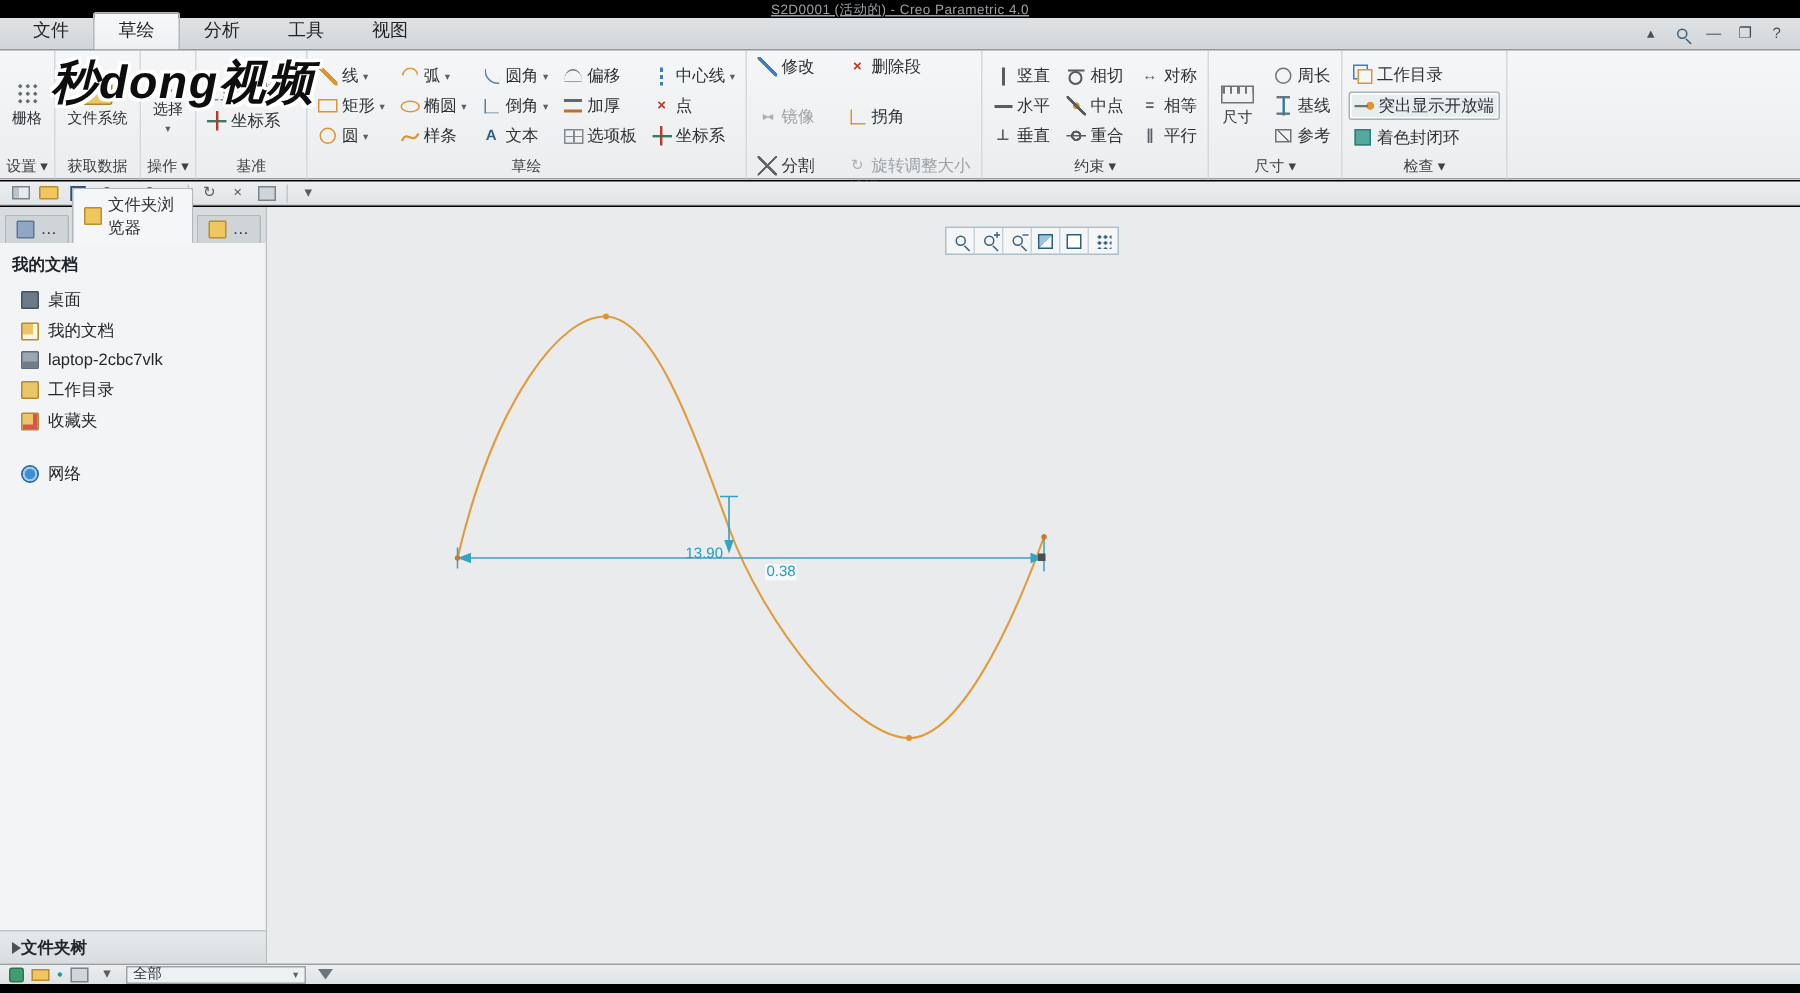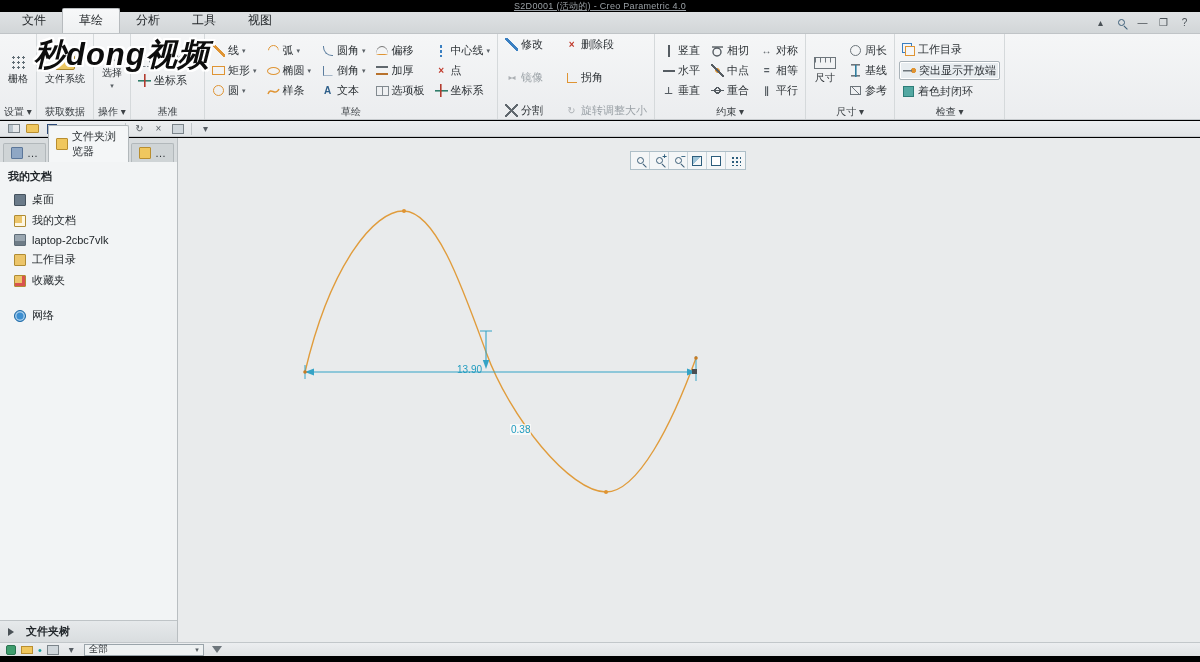--- a/index.html
+++ b/index.html
@@ -137,29 +137,29 @@
   .si-session { background:#5a7fc7; border:1px solid #3a5a9c; }
   .si-desktop { background:#6b7b8a; border:1px solid #45525e; }
   .si-docs { background:#ecc56a; border:1px solid #b08c33; box-shadow:inset -3px -3px 0 #fdf6e2; }
   .si-computer { background:#9aa6b0; border:1px solid #5f6c77; box-shadow:inset 0 -4px 0 #6f7c87; }
   .si-workdir { background:#ecc56a; border:1px solid #b08c33; }
   .si-manikin { background:#a86b32; border:1px solid #704517; }
   .si-fav { background:#ecc56a; border:1px solid #b08c33; box-shadow:inset -3px -3px 0 #d9534f; }
   .si-network { background:#3d8fd1; border:1px solid #1f6aa5; border-radius:50%;
     box-shadow:inset 0 0 0 1.5px rgba(255,255,255,.55); }
   #sidefoot { height:22px; background:linear-gradient(#e6e9eb,#d9dddf); border-top:1px solid #bfc4c7;
-    display:flex; align-items:center; gap:12px; padding:0 8px; font-size:11px; color:#22272b; font-weight:bold; }
+    display:flex; align-items:center; gap:0; padding:0 8px; font-size:11px; color:#22272b; font-weight:bold; }
   .tri-right { width:0; height:0; border-top:4px solid transparent; border-bottom:4px solid transparent;
     border-left:6px solid #4a5156; }
 
   
   #canvas { position:relative; flex:1; background:#e9ebec; }
   #sketchsvg { position:absolute; inset:0; }
   .dimlabel { position:absolute; font-size:10px; color:#1f9bbf; white-space:nowrap; }
-  .dimlabel.hl { background:rgba(255,255,255,.65); padding:0 1px;margin-top:48px; }
+  .dimlabel.hl { background:rgba(255,255,255,.65); padding:0 1px; }
   #zoombar { position:absolute; left:452px; top:13px; display:flex; background:#f4f6f7;
     border:1px solid #aebfc8; }
   .zbtn { width:19px; height:17px; display:flex; align-items:center; justify-content:center;
     border-right:1px solid #c9d4da; position:relative; }
   .zbtn:last-child { border-right:none; }
   .zsign { position:absolute; right:1px; top:0; font-size:8px; color:#2c5d7c; font-weight:bold; }
   .zi-refit { width:10px; height:10px; border:1px solid #2c5d7c; background:linear-gradient(135deg,#9fc4d8 50%,transparent 50%); }
   .zi-disp { width:10px; height:10px; border:1px solid #2c5d7c; background:#fff; }
   .zi-dots { width:10px; height:10px; background:radial-gradient(#2c5d7c 1px,transparent 1.2px); background-size:4px 4px; }
 

